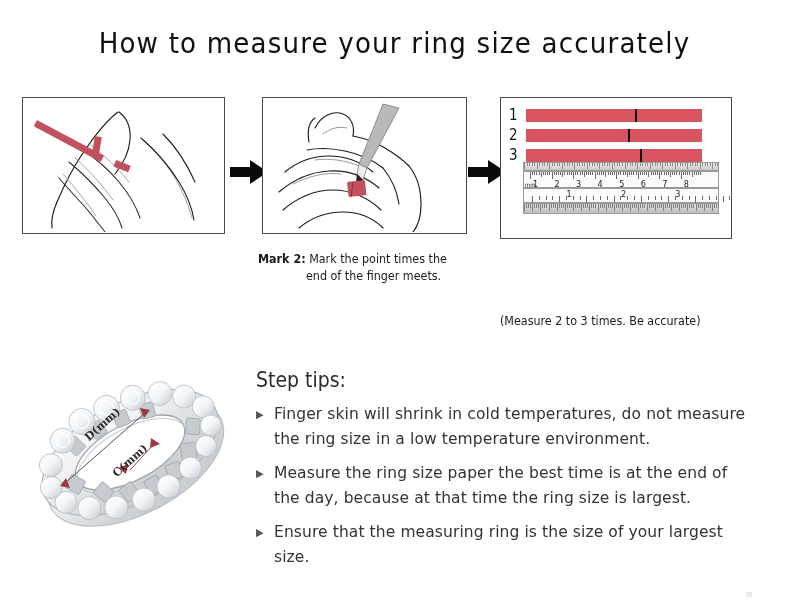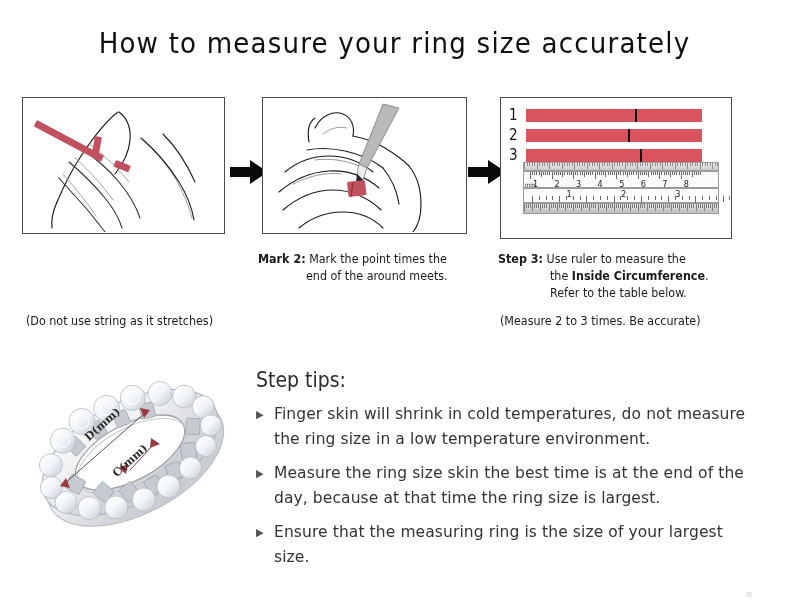--- a/index.html
+++ b/index.html
@@ -529,31 +529,24 @@
           <span class="rt" style="left: 193.958px; height: 4px; background: rgb(125, 125, 125);"></span>
         </div>
     </div>
 
   </div>
 
 
   <div class="caption" id="cap2">
     <b>Mark 2:</b>
     <span>Mark the point times the</span>
-    <span class="cap-indent">end of the around meets.</span>
-  </div>
-
-  <div class="caption" id="cap3">
-    <b>Step 3:</b>
-    <span>Use ruler to measure the</span>
-    <span class="cap-indent2"><span>the </span><b>Inside Circumference</b><span>.</span></span>
-    <span class="cap-indent2">Refer to the table below.</span>
-  </div>
-
-  <div class="note" id="note1">(Do not use string as it stretches)</div>
+    <span class="cap-indent">end of the finger meets.</span>
+  </div>
+
+
   <div class="note" id="note3">(Measure 2 to 3 times. Be accurate)</div>
 
   <div class="ring-wrap">
     <svg width="228" height="215" viewBox="0 0 228 215">
       <defs>
         <linearGradient id="metalg" x1="0" y1="0" x2="0.4" y2="1">
           <stop offset="0" stop-color="#ffffff"></stop>
           <stop offset="0.45" stop-color="#eceef0"></stop>
           <stop offset="1" stop-color="#c9ccd0"></stop>
         </linearGradient>
@@ -629,21 +622,21 @@
   </div>
 
   <div class="tips-head">Step tips:</div>
   <div class="tips-list">
     <div class="tip">
       <span class="tip-marker">▶</span>
       <span class="tip-text">Finger skin will shrink in cold temperatures, do not measure the ring size in a low temperature environment.</span>
     </div>
     <div class="tip">
       <span class="tip-marker">▶</span>
-      <span class="tip-text">Measure the ring size skin the best time is at the end of the day, because at that time the ring size is largest.</span>
+      <span class="tip-text">Measure the ring size paper the best time is at the end of the day, because at that time the ring size is largest.</span>
     </div>
     <div class="tip">
       <span class="tip-marker">▶</span>
       <span class="tip-text">Ensure that the measuring ring is the size of your largest size.</span>
     </div>
   </div>
 
   <div class="corner-artifact"></div>
 </div>
 

